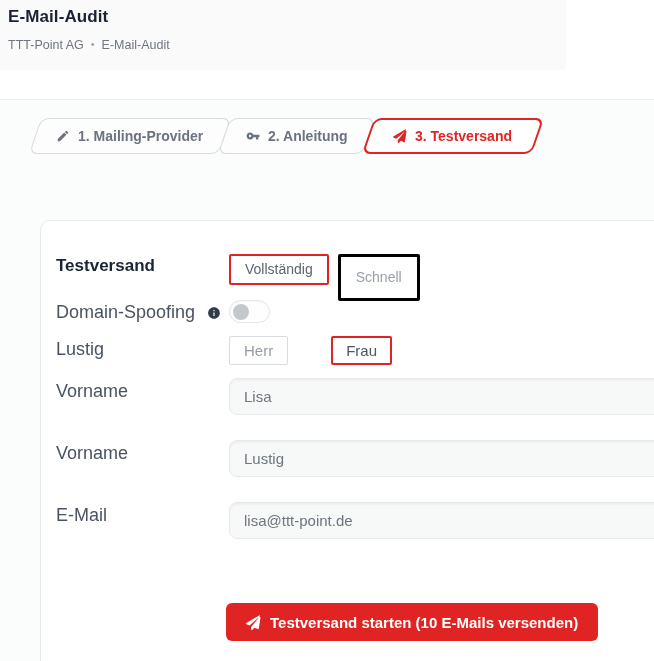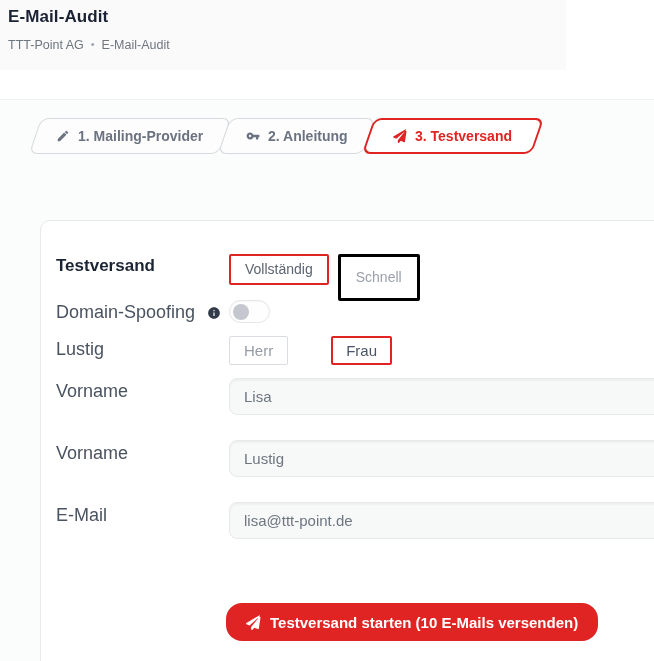--- a/index.html
+++ b/index.html
@@ -98,21 +98,21 @@
     flex:1 1 auto; height:37px; border:1px solid #e7e9eb; border-radius:8px;
     background:#f7f8f8; box-shadow: inset 0 2px 2px rgba(0,0,0,.04);
     font-family:inherit; font-size:15px; color:#6e7680; padding:0 14px;
     outline:none;
   }
 
   
   .submit-btn {
     margin:64px 8px 0 170px;
     display:inline-flex; align-items:center; gap:9px;
-    background:#e02424; color:#ffffff; border:none; border-radius:16px;
+    background:#e02424; color:#ffffff; border:none; border-radius:6px;
     height:38px; padding:0 20px; font-family:inherit;
     font-size:15px; font-weight:700; cursor:pointer;
   }
   .submit-btn svg { width:15px; height:15px; fill:#ffffff; }
 </style>
 </head>
 <body>
 
 <div class="header">
   <div class="page-title">E-Mail-Audit</div>

